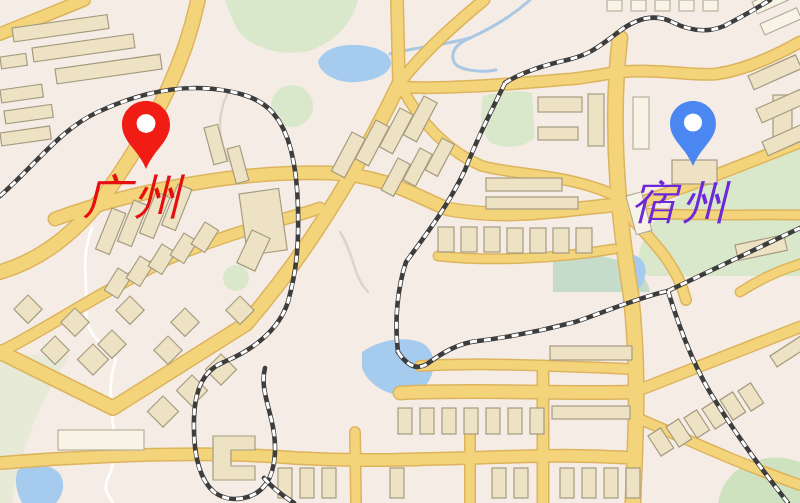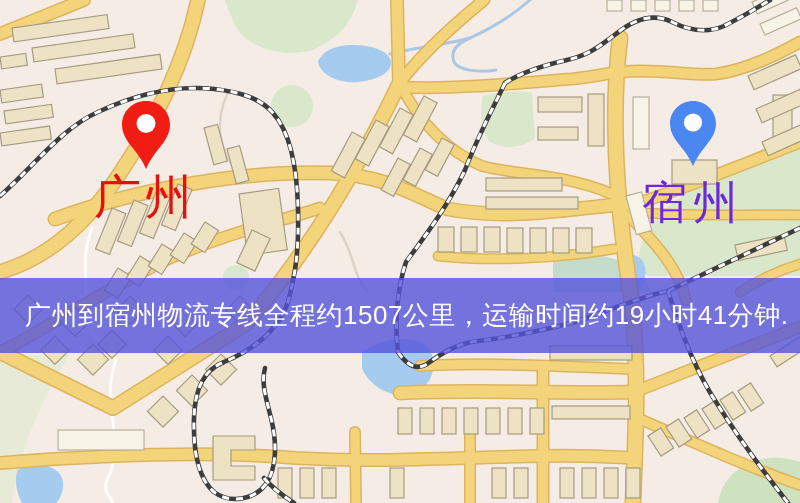--- a/index.html
+++ b/index.html
@@ -21,21 +21,21 @@
   .green2{fill:#cfe2c0;stroke:none;}
   .teal{fill:#c6dcca;stroke:none;}
   .water{fill:#a5cbee;stroke:none;}
   .river{fill:none;stroke:#aac7e4;stroke-width:3;stroke-linecap:round;}
   .minor{fill:none;stroke:#ddd3c6;stroke-width:2.5;stroke-linecap:round;}
   .stream{fill:none;stroke:#ffffff;stroke-width:3;stroke-linecap:round;opacity:.85;}
 
   .pin{position:absolute;}
   .city-label{
     position:absolute;font-family:"Liberation Serif",serif;font-weight:400;
-    text-align:center;line-height:1.0;white-space:nowrap;
+    line-height:1.0;white-space:nowrap;font-style:italic;
   }
   .city-label.origin{left:83px;top:174px;width:124px;font-size:47px;color:#e60f0f;letter-spacing:4px;}
   .city-label.dest{left:631px;top:181px;width:124px;font-size:45px;color:#6d28d9;letter-spacing:6px;}
   .banner{
     position:absolute;left:0;top:278px;width:800px;height:75px;
     background:rgba(84,84,219,0.80);
     display:flex;align-items:center;box-sizing:border-box;padding-left:25px;
   }
   .banner-text{color:#ffffff;font-size:26px;letter-spacing:0.5px;white-space:nowrap;}
 </style>
@@ -268,23 +268,20 @@
       <use href="#t1" class="rail-d"></use>
         <use href="#t1b" class="rail-d"></use>
       <use href="#t2" class="rail-d"></use>
         <use href="#t3" class="rail-d"></use>
       <use href="#t4" class="rail-d"></use>
         <use href="#t5" class="rail-d"></use>
       <use href="#t5b" class="rail-d"></use>
     </g>
   </svg>
 
-  <div class="banner">
-    <span class="banner-text">广州到宿州物流专线全程约1507公里，运输时间约19小时41分钟.</span>
-  </div>
 
   <div class="pin" style="left:121px;top:100px;width:50px;height:70px;">
     <svg width="50" height="70" viewBox="0 0 50 70">
       <path d="M25,1 C11.7,1 1,11.5 1,24.5 C1,34 6,41 12.5,49 C17,54.5 21.5,60.5 25,69 C28.5,60.5 33,54.5 37.5,49 C44,41 49,34 49,24.5 C49,11.5 38.3,1 25,1 Z" fill="#f11d14"></path>
       <circle cx="25" cy="23.5" r="9.5" fill="#ffffff"></circle>
     </svg>
   </div>
 
   <div class="pin" style="left:669px;top:100px;width:48px;height:67px;">
     <svg width="48" height="67" viewBox="0 0 50 70">

